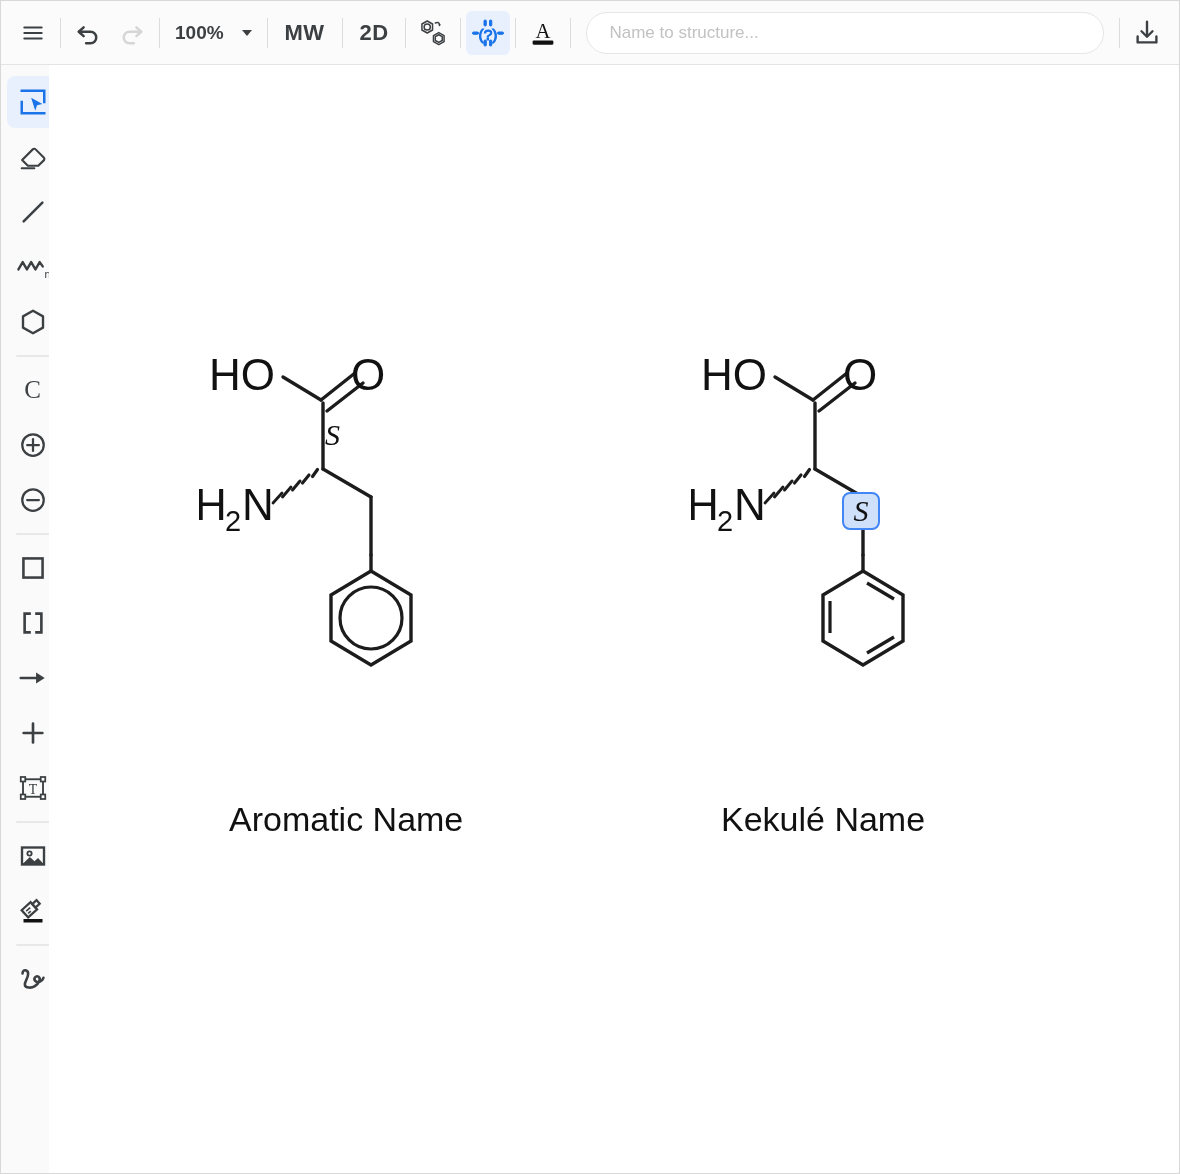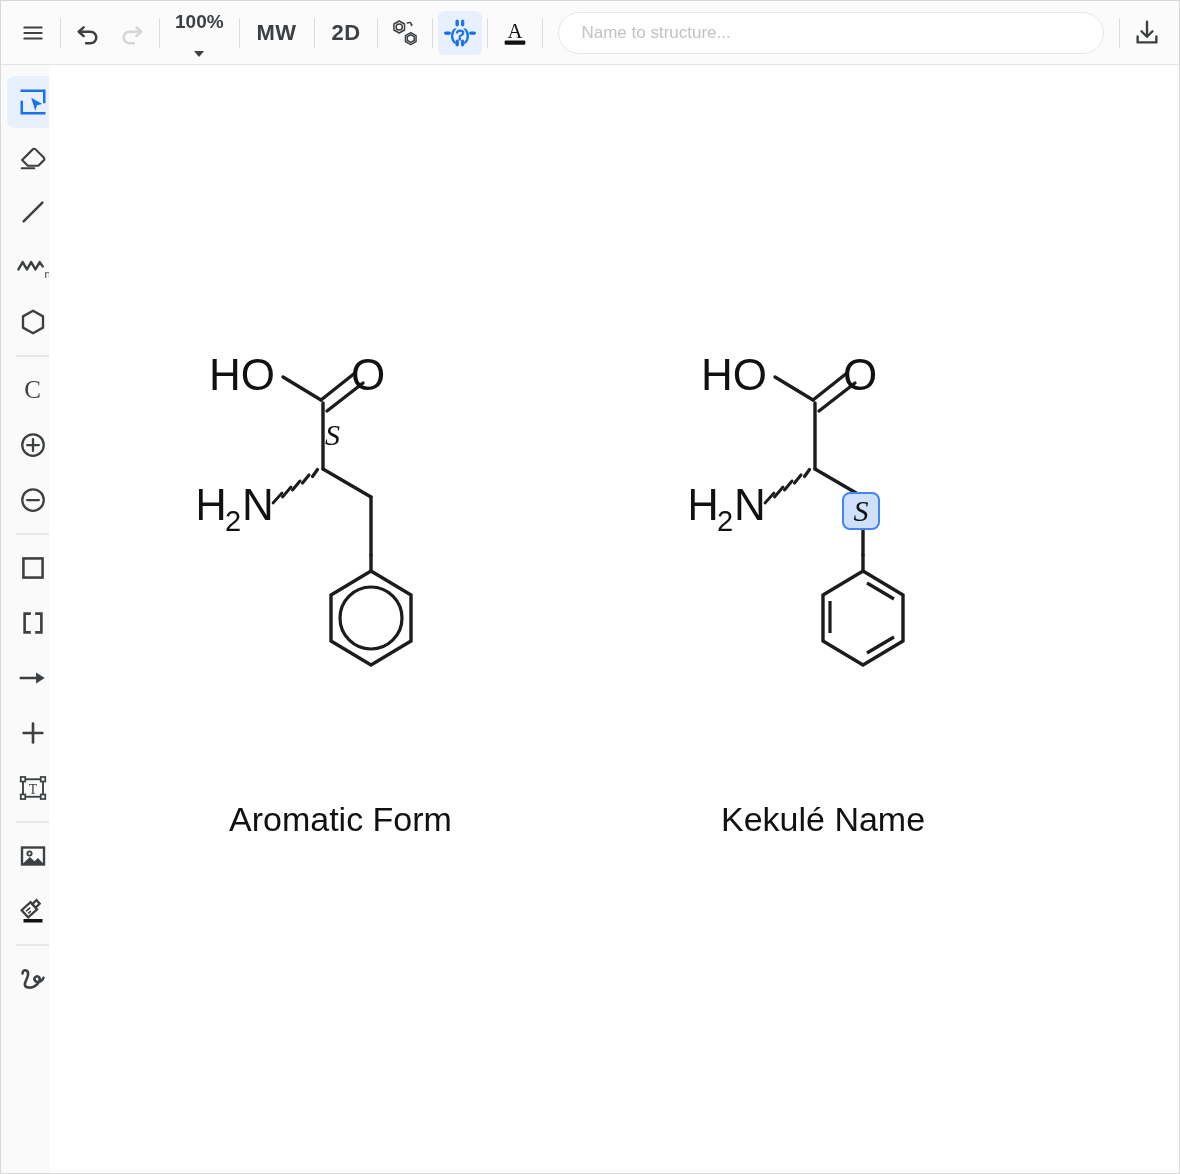--- a/index.html
+++ b/index.html
@@ -35,21 +35,21 @@
     width: 1px; height: 30px;
     background: #dcdcdc;
     margin: 0 5px;
   }
   .tb-text {
     font-size: 22px; font-weight: 700; letter-spacing: .4px;
     color: #3c4043; padding: 0 12px;
   }
   .zoom-wrap {
     display: flex; align-items: center; gap: 18px;
-    padding: 0 10px; height: 44px; border-radius: 6px; cursor: pointer; flex-direction: column;
+    padding: 0 10px; height: 44px; border-radius: 6px; cursor: pointer;
   }
   .zoom-val { font-size: 19px; font-weight: 600; color: #3c4043; }
   .caret {
     width: 0; height: 0;
     border-left: 5px solid transparent;
     border-right: 5px solid transparent;
     border-top: 6px solid #3c4043;
   }
   .tb-btn.active { background: #e8f0fe; }
   .tb-btn.active svg { stroke: #1a73e8; color: #1a73e8; }
@@ -426,21 +426,21 @@
       <text x="152" y="45" font-family="'Liberation Sans',sans-serif" font-size="44" fill="#111">O</text>
       <g>
         <text x="-4" y="175" font-family="'Liberation Sans',sans-serif" font-size="44" fill="#111">H</text>
         <text x="26" y="186" font-family="'Liberation Sans',sans-serif" font-size="29" fill="#111">2</text>
         <text x="43" y="175" font-family="'Liberation Sans',sans-serif" font-size="44" fill="#111">N</text>
       </g>
 
       <text x="126" y="100" font-family="'Liberation Serif',serif" font-style="italic" font-size="30" fill="#111">S</text>
     </svg>
 
-    <span class="caption" style="left:180px; top:735px;">Aromatic Form</span>
+    <span class="caption" style="left:180px; top:735px;">Aromatic Name</span>
 
     <svg class="struct-svg" style="left:642px; top:280px;" width="290" height="340" viewBox="0 0 290 340">
       <g stroke="#1c1c1c" stroke-width="3.4" fill="none" stroke-linecap="round">
         <line x1="84" y1="32" x2="122" y2="55"></line>
         <line x1="122" y1="55" x2="156" y2="28"></line>
         <line x1="128" y1="66" x2="164" y2="38"></line>
         <line x1="124" y1="58" x2="124" y2="124"></line>
         <line x1="124" y1="124" x2="172" y2="152"></line>
         <line x1="172" y1="152" x2="172" y2="210"></line>
         <line x1="172" y1="210" x2="172" y2="226"></line>

